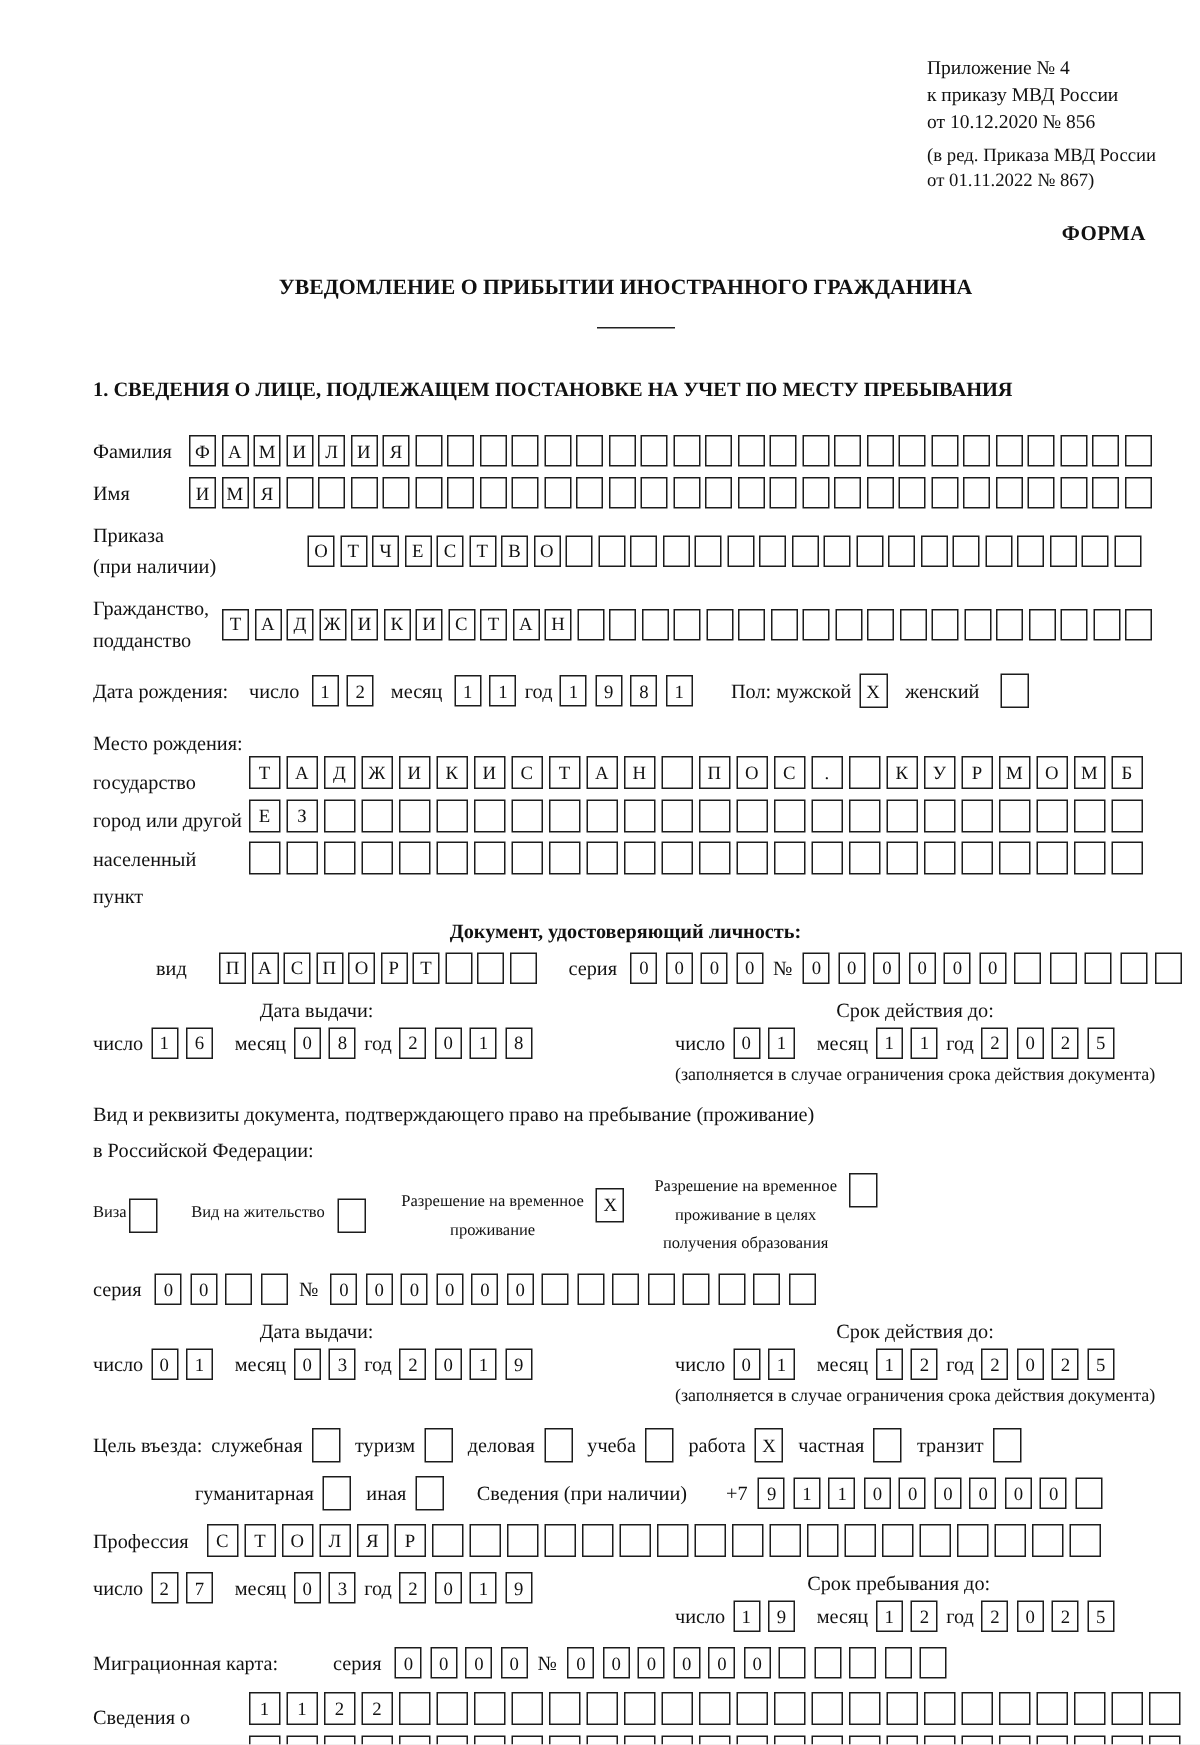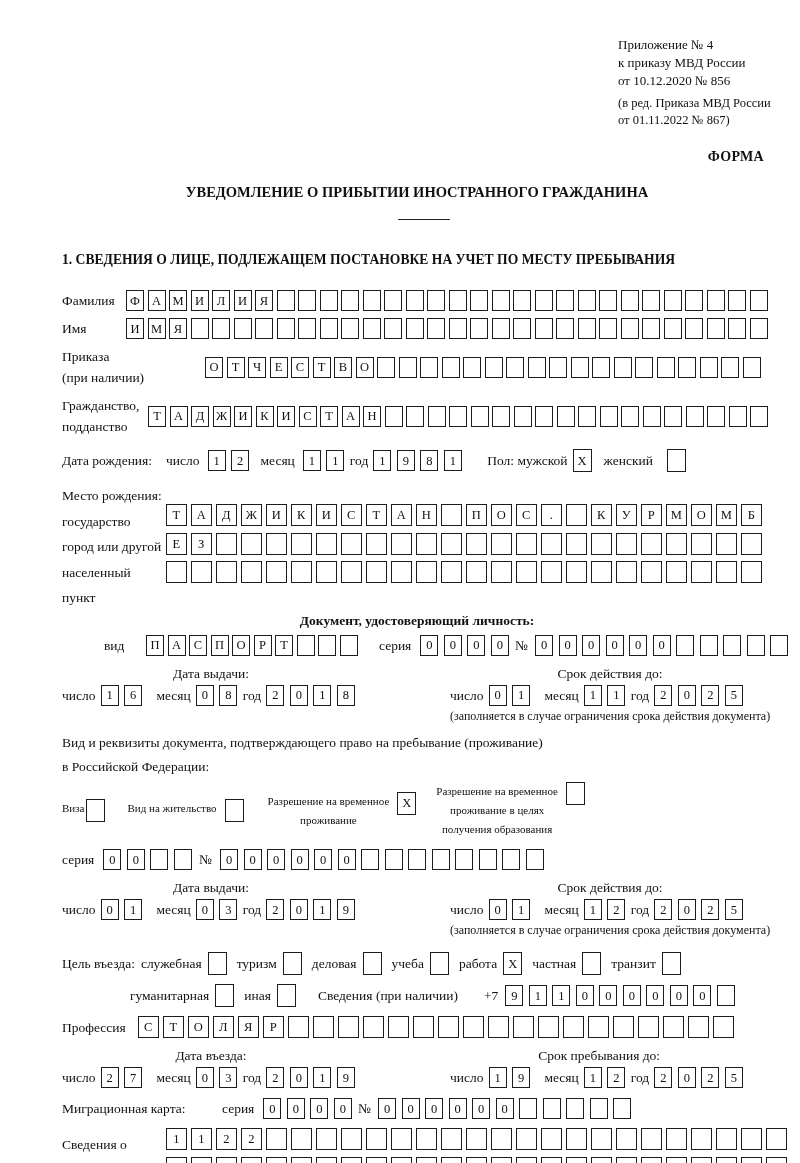--- a/index.html
+++ b/index.html
@@ -616,21 +616,20 @@
         <span class="cell"></span>
         <span class="cell"></span>
         <span class="cell"></span>
         <span class="cell"></span>
         <span class="cell"></span>
       </span>
   </div>
 
   <div class="two-col">
     <div class="dcol" style="width:388px;">
-      <div class="dtitle" style="margin-right:90px;">Дата въезда:</div>
       <div class="dline">
         <span class="inline-lbl">число</span>
         <span class="boxes date">
             <span class="cell">2</span>
             <span class="cell">7</span>
           </span>
         <span class="inline-lbl mid">месяц</span>
         <span class="boxes date">
             <span class="cell">0</span>
             <span class="cell">3</span>

